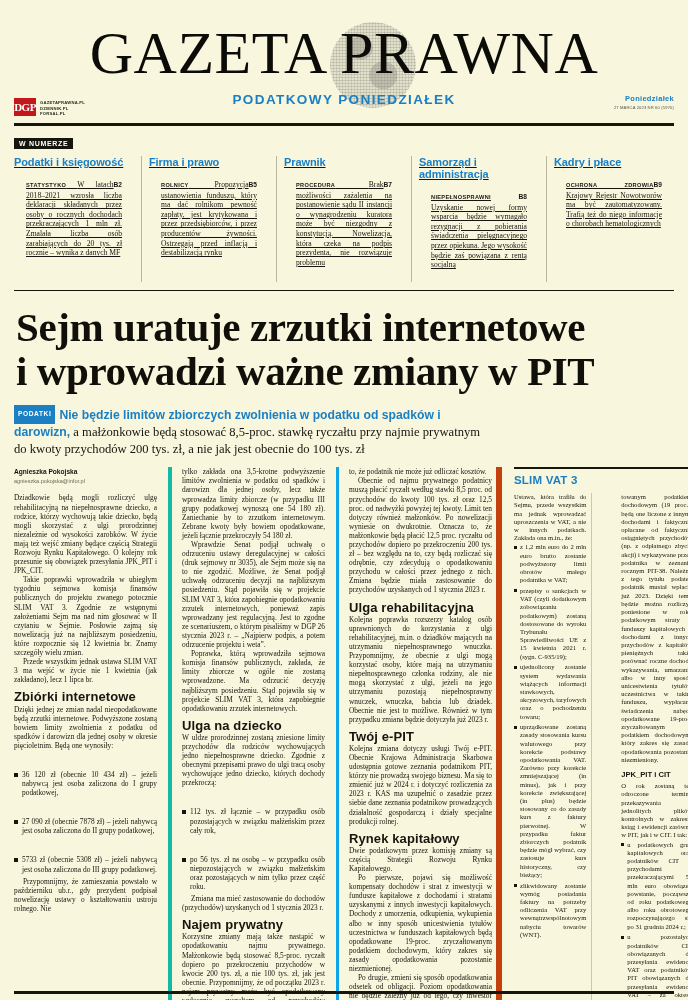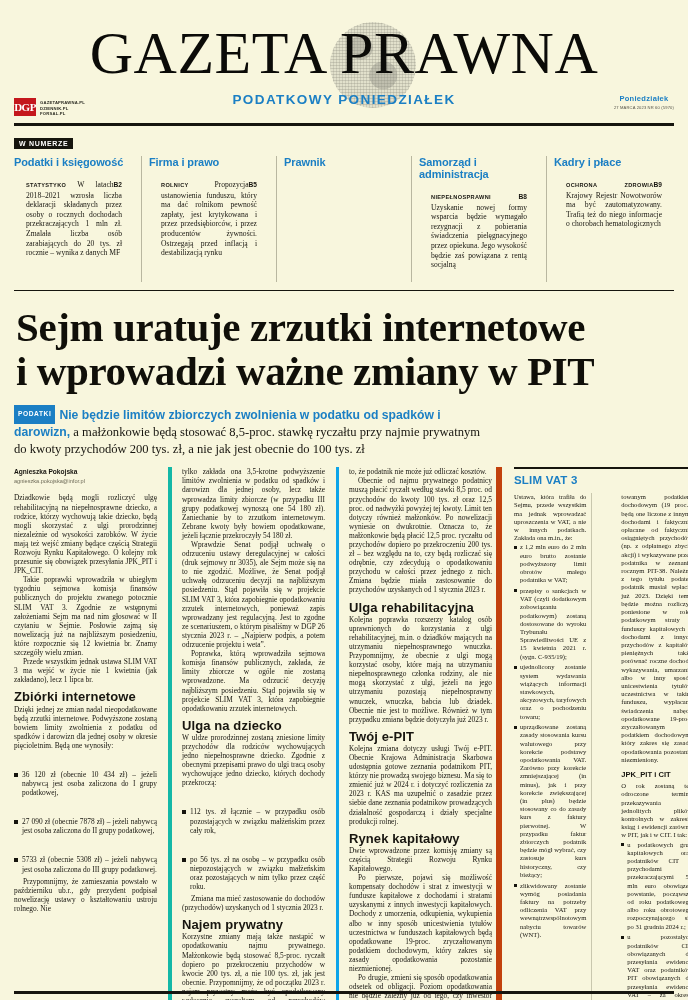--- a/index.html
+++ b/index.html
@@ -43,33 +43,33 @@
   
   .infobar{position:relative;height:34px;margin:6px 14px 0 14px;}
   .brandmark{position:absolute;left:0;top:4px;display:flex;align-items:flex-end;gap:4px;}
   .dgp-box{
     width:22px;height:18px;background:#c4171c;color:#fff;
     font-family:"Liberation Serif", serif;font-weight:bold;font-size:11px;
     display:flex;align-items:center;justify-content:center;letter-spacing:-.5px;
   }
   .brand-lines{font-family:"Liberation Sans", sans-serif;font-size:4.2px;line-height:5.2px;
     font-weight:bold;color:#2b2b22;letter-spacing:.2px;}
-  .dateblock{position:absolute;right:0;top:0;text-align:center;}
+  .dateblock{position:absolute;right:0;top:0;text-align:right;}
   .weekday{font-family:"Liberation Sans", sans-serif;font-weight:bold;font-size:7.5px;color:#1b7fc4;letter-spacing:.3px;}
   .datetext{font-family:"Liberation Sans", sans-serif;font-size:4.1px;color:#55544a;letter-spacing:.15px;margin-top:2px;}
   .rule-thick{position:absolute;left:0;right:0;bottom:2px;height:3px;background:#16150e;}
 
   
   .strip{margin:4px 14px 0 14px;position:relative;}
   .badge{
     display:inline-block;background:#16150e;color:#fff;
     font-family:"Liberation Sans", sans-serif;font-weight:bold;
     font-size:7px;letter-spacing:.7px;padding:2px 5px 2px 5px;
   }
-  .teasers{display:flex;margin-top:6px;}
+  .teasers{display:flex;margin-top:6px;text-decoration:underline;}
   .teaser{flex:1;padding:0 7px;border-left:1px solid #b9b7a0;}
   .teaser:first-child{border-left:none;padding-left:0;}
   .teaser:last-child{padding-right:0;}
   .teaser h3{
     margin:0 0 5px 0;font-family:"Liberation Sans", sans-serif;font-weight:bold;
     font-size:11px;color:#1b7fc4;letter-spacing:-.1px;
   }
   .teaser p{margin:12px;font-size:7.6px;line-height:9.6px;text-align:justify;}
   .kicker{font-family:"Liberation Sans", sans-serif;font-weight:bold;font-size:5.6px;letter-spacing:.35px;}
   .pg{float:right;font-family:"Liberation Sans", sans-serif;font-weight:bold;font-size:6.6px;}
@@ -174,20 +174,23 @@
 
       <div class="teaser">
         <h3>Firma i prawo</h3>
         <p><span class="kicker">ROLNICY</span>
           <span class="pg">B5</span>
           <span>Propozycja ustanowienia funduszu, który ma dać rolnikom pewność zapłaty, jest krytykowana i przez przedsiębiorców, i przez producentów żywności. Ostrzegają przed inflacją i destabilizacją rynku</span></p>
       </div>
 
       <div class="teaser">
         <h3>Prawnik</h3>
+        <p><span class="kicker">PROCEDURA</span>
+          <span class="pg">B7</span>
+          <span>Brak możliwości zażalenia na postanowienie sądu II instancji o wynagrodzeniu kuratora może być niezgodny z konstytucją. Nowelizacja, która czeka na podpis prezydenta, nie rozwiązuje problemu</span></p>
       </div>
 
       <div class="teaser">
         <h3>Samorząd i administracja</h3>
         <p><span class="kicker">NIEPEŁNOSPRAWNI</span>
           <span class="pg">B8</span>
           <span>Uzyskanie nowej formy wsparcia będzie wymagało rezygnacji z pobierania świadczenia pielęgnacyjnego przez opiekuna. Jego wysokość będzie zaś powiązana z rentą socjalną</span></p>
       </div>
 
       <div class="teaser">
@@ -250,21 +253,21 @@
       </div>
 
       <div class="col">
         <p class="noind">to, że podatnik nie może już odliczać kosztów.</p>
         <p>Obecnie od najmu prywatnego podatnicy muszą płacić ryczałt według stawki 8,5 proc. od przychodów do kwoty 100 tys. zł oraz 12,5 proc. od nadwyżki powyżej tej kwoty. Limit ten dotyczy również małżonków. Po nowelizacji wyniesie on dwukrotnie. Oznacza to, że małżonkowie będą płacić 12,5 proc. ryczałtu od przychodów dopiero po przekroczeniu 200 tys. zł – bez względu na to, czy będą rozliczać się odrębnie, czy zdecydują o opodatkowaniu przychodu w całości przez jednego z nich. Zmiana będzie miała zastosowanie do przychodów uzyskanych od 1 stycznia 2023 r.</p>
         <h4>Ulga rehabilitacyjna</h4>
         <p class="noind">Kolejna poprawka rozszerzy katalog osób uprawnionych do korzystania z ulgi rehabilitacyjnej, m.in. o dziadków mających na utrzymaniu niepełnosprawnego wnuczka. Przypomnijmy, że obecnie z ulgi mogą korzystać osoby, które mają na utrzymaniu niepełnosprawnego członka rodziny, ale nie mogą skorzystać z ulgi, jeżeli na jego utrzymaniu pozostają niepełnosprawny wnuczek, wnuczka, babcia lub dziadek. Obecnie nie jest to możliwe. Również w tym przypadku zmiana będzie dotyczyła już 2023 r.</p>
         <h4>Twój e-PIT</h4>
         <p class="noind">Kolejna zmiana dotyczy usługi Twój e-PIT. Obecnie Krajowa Administracja Skarbowa udostępnia gotowe zeznania podatnikom PIT, którzy nie prowadzą swojego biznesu. Ma się to zmienić już w 2024 r. i dotyczyć rozliczenia za 2023 r. KAS ma uzupełnić o zasadzie przez siebie dane zeznania podatnikow prowadzących działalność gospodarczą i działy specjalne produkcji rolnej.</p>
         <h4>Rynek kapitałowy</h4>
-        <p class="noind">Dwie wprowadzone przez komisję zmiany są częścią Strategii Rozwoju Rynku Kapitałowego.</p>
+        <p class="noind">Dwie podatkowym przez komisję zmiany są częścią Strategii Rozwoju Rynku Kapitałowego.</p>
         <p>Po pierwsze, pojawi się możliwość kompensaty dochodów i strat z inwestycji w fundusze kapitałowe z dochodami i stratami uzyskanymi z innych inwestycji kapitałowych. Dochody z umorzenia, odkupienia, wykupienia albo w inny sposób unicestwienia tytułów uczestnictwa w funduszach kapitałowych będą opodatkowane 19-proc. zryczałtowanym podatkiem dochodowym, który zakres się zasady opodatkowania pozostanie niezmienionej.</p>
         <p>Po drugie, zmieni się sposób opodatkowania odsetek od obligacji. Poziom opodatkowania nie będzie zależny już od tego, czy inwestor nabywa obligacje na rynku pierwotnym, czy wtórnym. Przykładowo, jeżeli obligacje kupione po 105 zł (z czego 5 zł stanowią odsetki), to gdy zostaną wykupione za 110 zł, podatnik musi za</p>
       </div>
 
     </div>
 
     <div class="side">
       <div class="side-rule"></div>
       <h2>SLIM VAT 3</h2>
       <div class="side-cols">

